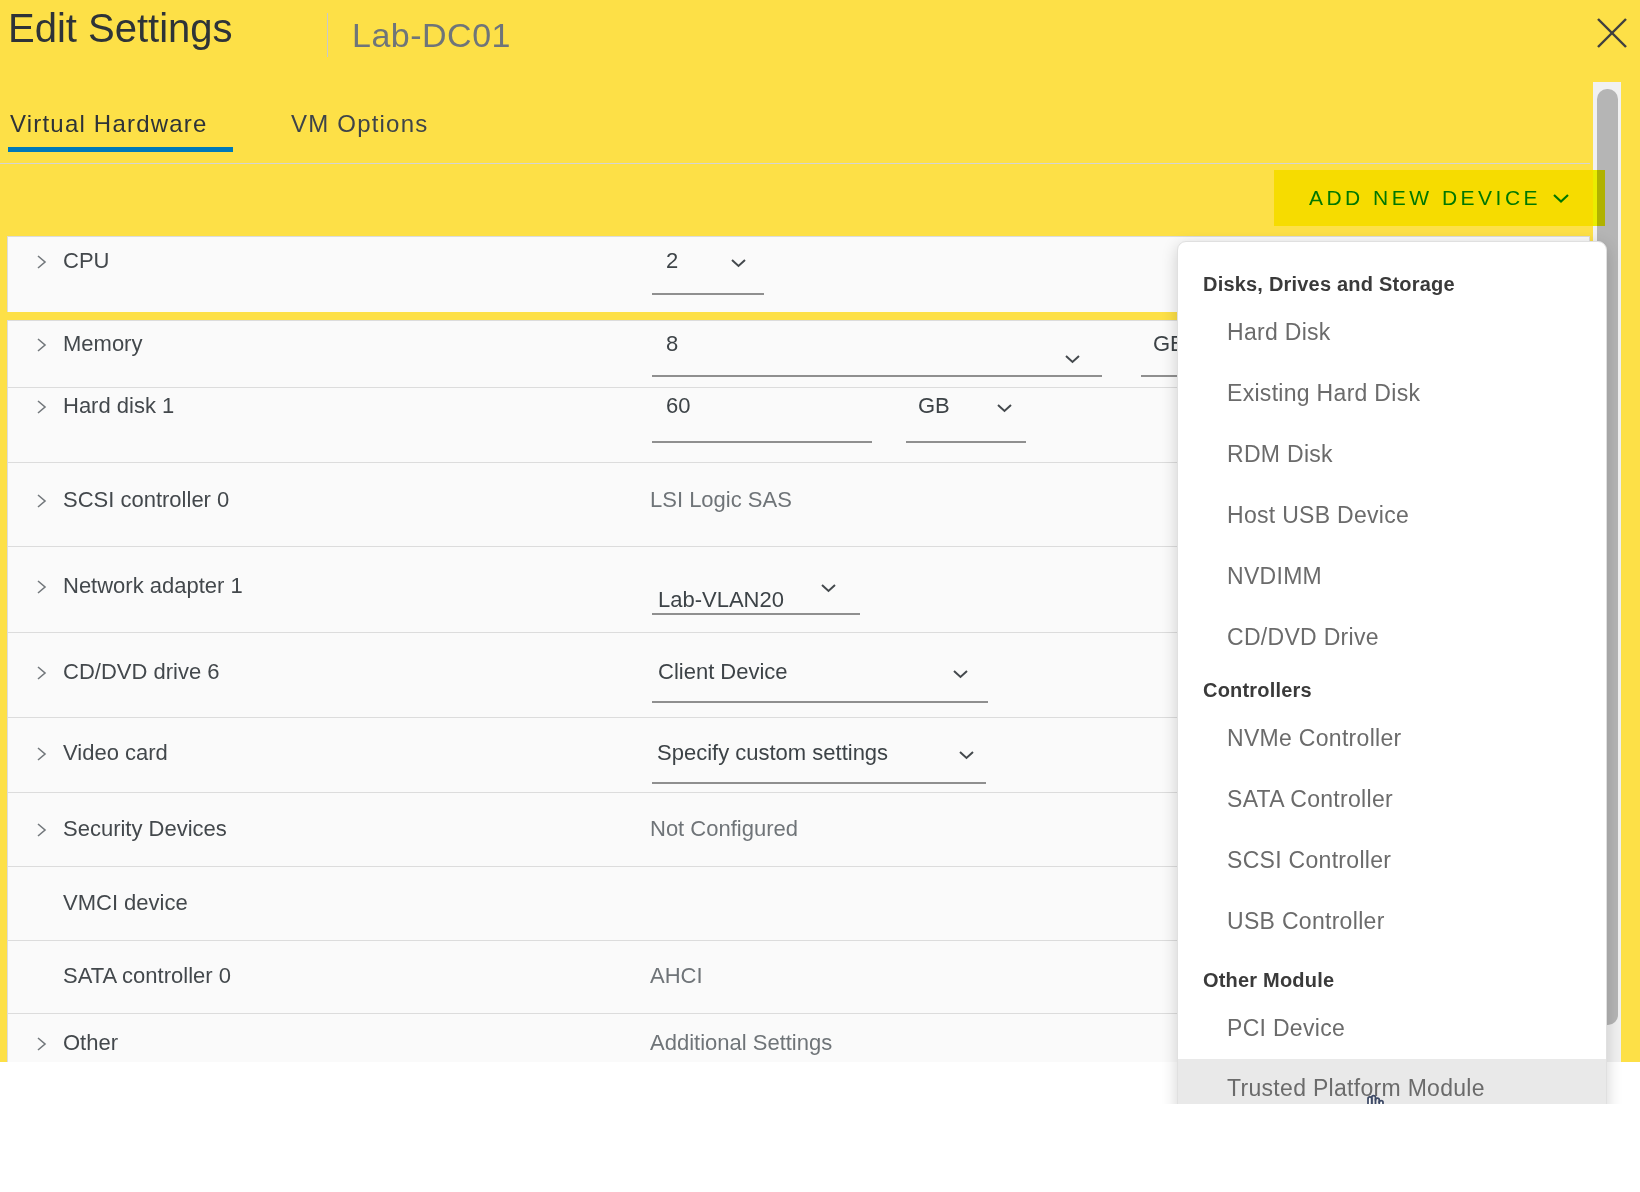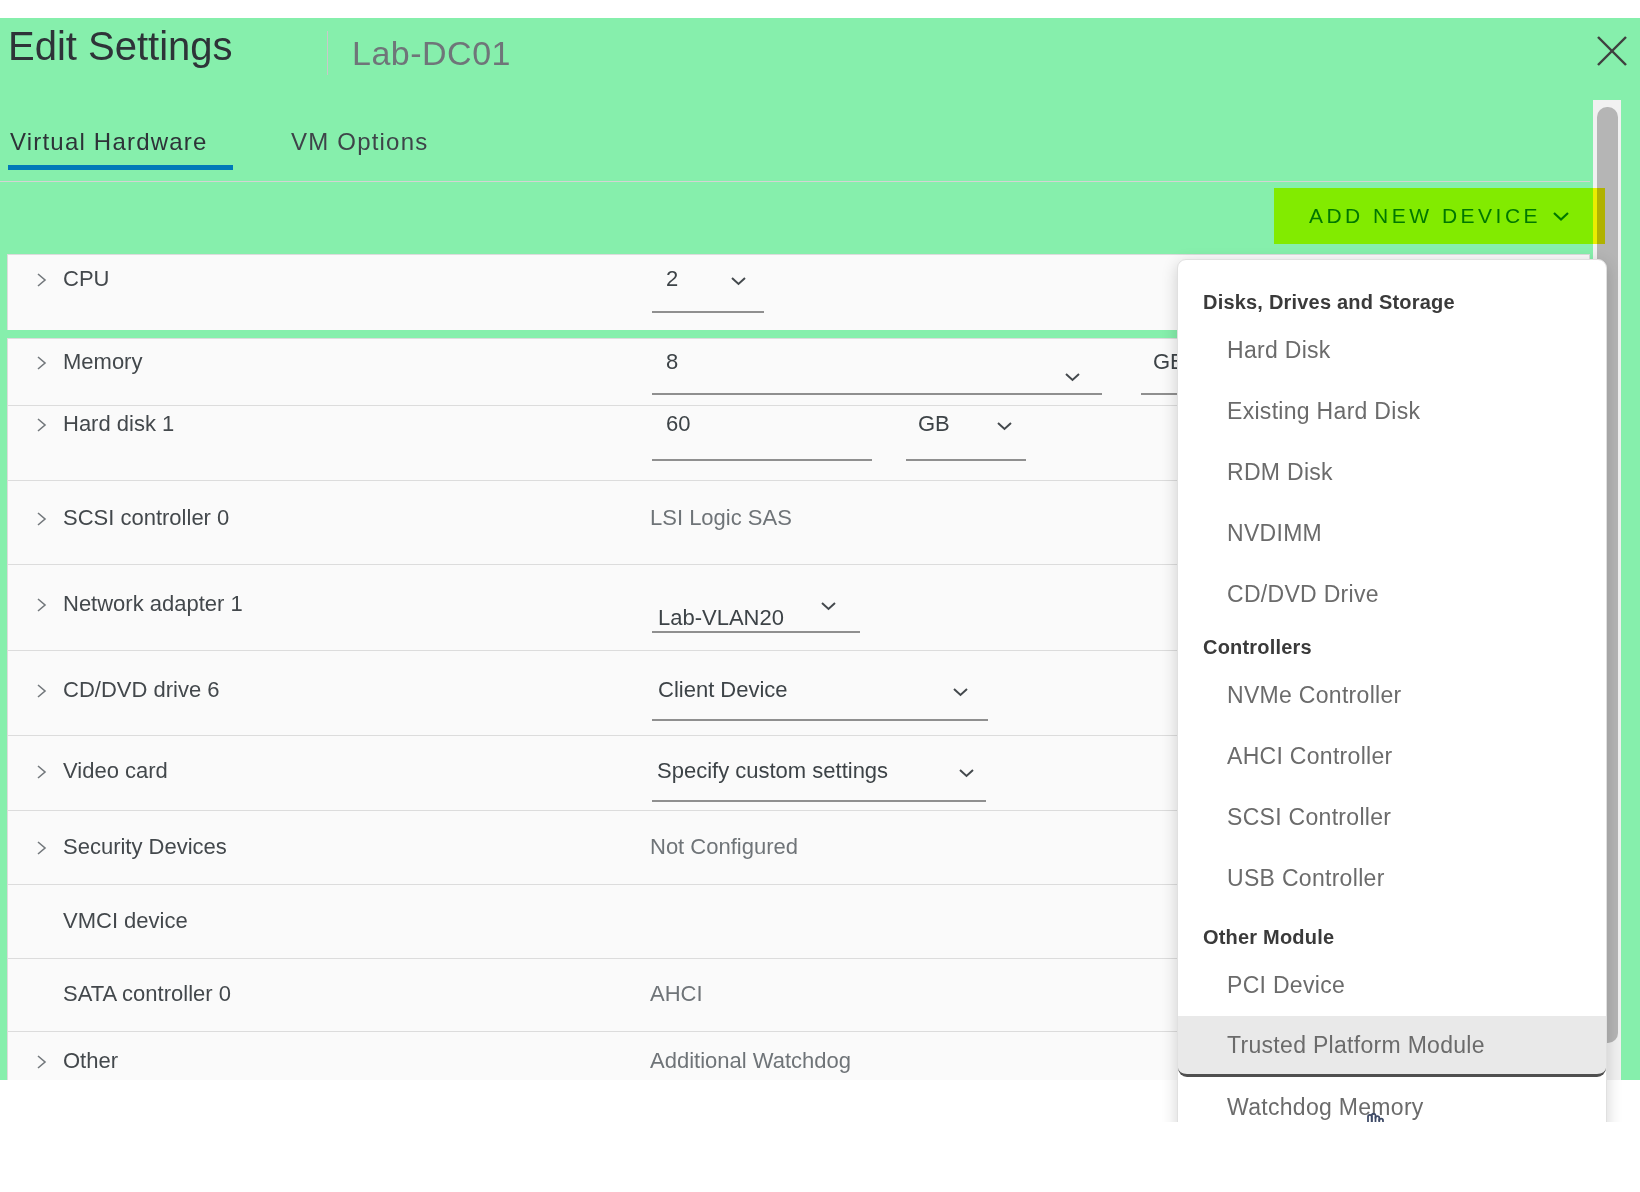--- a/index.html
+++ b/index.html
@@ -1,18 +1,18 @@
 <!DOCTYPE html>
 <html><head>
 <meta charset="utf-8">
 <style>
   html,body{margin:0;padding:0;background:#fff;}
   #stage{
     position:relative;width:1640px;height:1104px;overflow:hidden;
-    background:#86efac;font-family:"Liberation Sans",sans-serif;margin-top:18px;
+    background:#fde047;font-family:"Liberation Sans",sans-serif;
     -webkit-font-smoothing:antialiased;
   }
   
   .title{position:absolute;left:8px;top:6px;font-size:40px;font-weight:300;color:#2e3338;}
   .title-sep{position:absolute;left:327px;top:13px;width:1px;height:44px;background:#c9c9c9;}
   .vm-name{position:absolute;left:352px;top:16px;font-size:34px;font-weight:300;color:#6f7579;letter-spacing:.5px;}
   .close-x{position:absolute;left:1596px;top:17px;width:32px;height:32px;cursor:pointer;}
   
   .tab{position:absolute;top:110px;font-size:24px;font-weight:400;color:#2e3338;letter-spacing:1.2px;}
   .tab.t2{color:#3e4449;}
@@ -164,46 +164,47 @@
   <div class="row" style="top:940px;height:73px">
     <span class="lbl" style="left:55px;top:36px">SATA controller 0</span>
     <span class="stat" style="left:642px;top:36px">AHCI</span>
   </div>
 
   <div class="row" style="top:1013px;height:49px;overflow:hidden">
     <svg class="exp" style="left:28px;top:22px" viewBox="0 0 11 16">
         <polyline points="2,2 9,8 2,14" fill="none" stroke="#73787c" stroke-width="1.6"></polyline>
       </svg>
     <span class="lbl" style="left:55px;top:30px">Other</span>
-    <span class="stat" style="left:642px;top:30px">Additional Watchdog</span>
+    <span class="stat" style="left:642px;top:30px">Additional Settings</span>
   </div>
 
   <div class="footer"></div>
 
   <div class="sb-track"></div>
   <div class="sb-thumb"></div>
 
   <div class="add-btn">
     <span>ADD NEW DEVICE</span>
     <svg width="18" height="11" viewBox="0 0 18 11">
         <polyline points="2,2 9,8.5 16,2" fill="none" stroke="#0079b8" stroke-width="2.2"></polyline>
       </svg>
   </div>
   <div class="hl-yellow"></div>
 
   <div class="menu">
     <div class="mh">Disks, Drives and Storage</div>
     <div class="mi">Hard Disk</div>
     <div class="mi">Existing Hard Disk</div>
     <div class="mi">RDM Disk</div>
+    <div class="mi">Host USB Device</div>
     <div class="mi">NVDIMM</div>
     <div class="mi">CD/DVD Drive</div>
     <div class="mh s2">Controllers</div>
     <div class="mi">NVMe Controller</div>
-    <div class="mi">AHCI Controller</div>
+    <div class="mi">SATA Controller</div>
     <div class="mi">SCSI Controller</div>
     <div class="mi">USB Controller</div>
     <div class="mh s3">Other Module</div>
     <div class="mi">PCI Device</div>
     <div class="mi hl">Trusted Platform Module</div>
     <div class="mi">Watchdog Memory</div>
   </div>
 
   <div class="ok-btn"></div>
 

